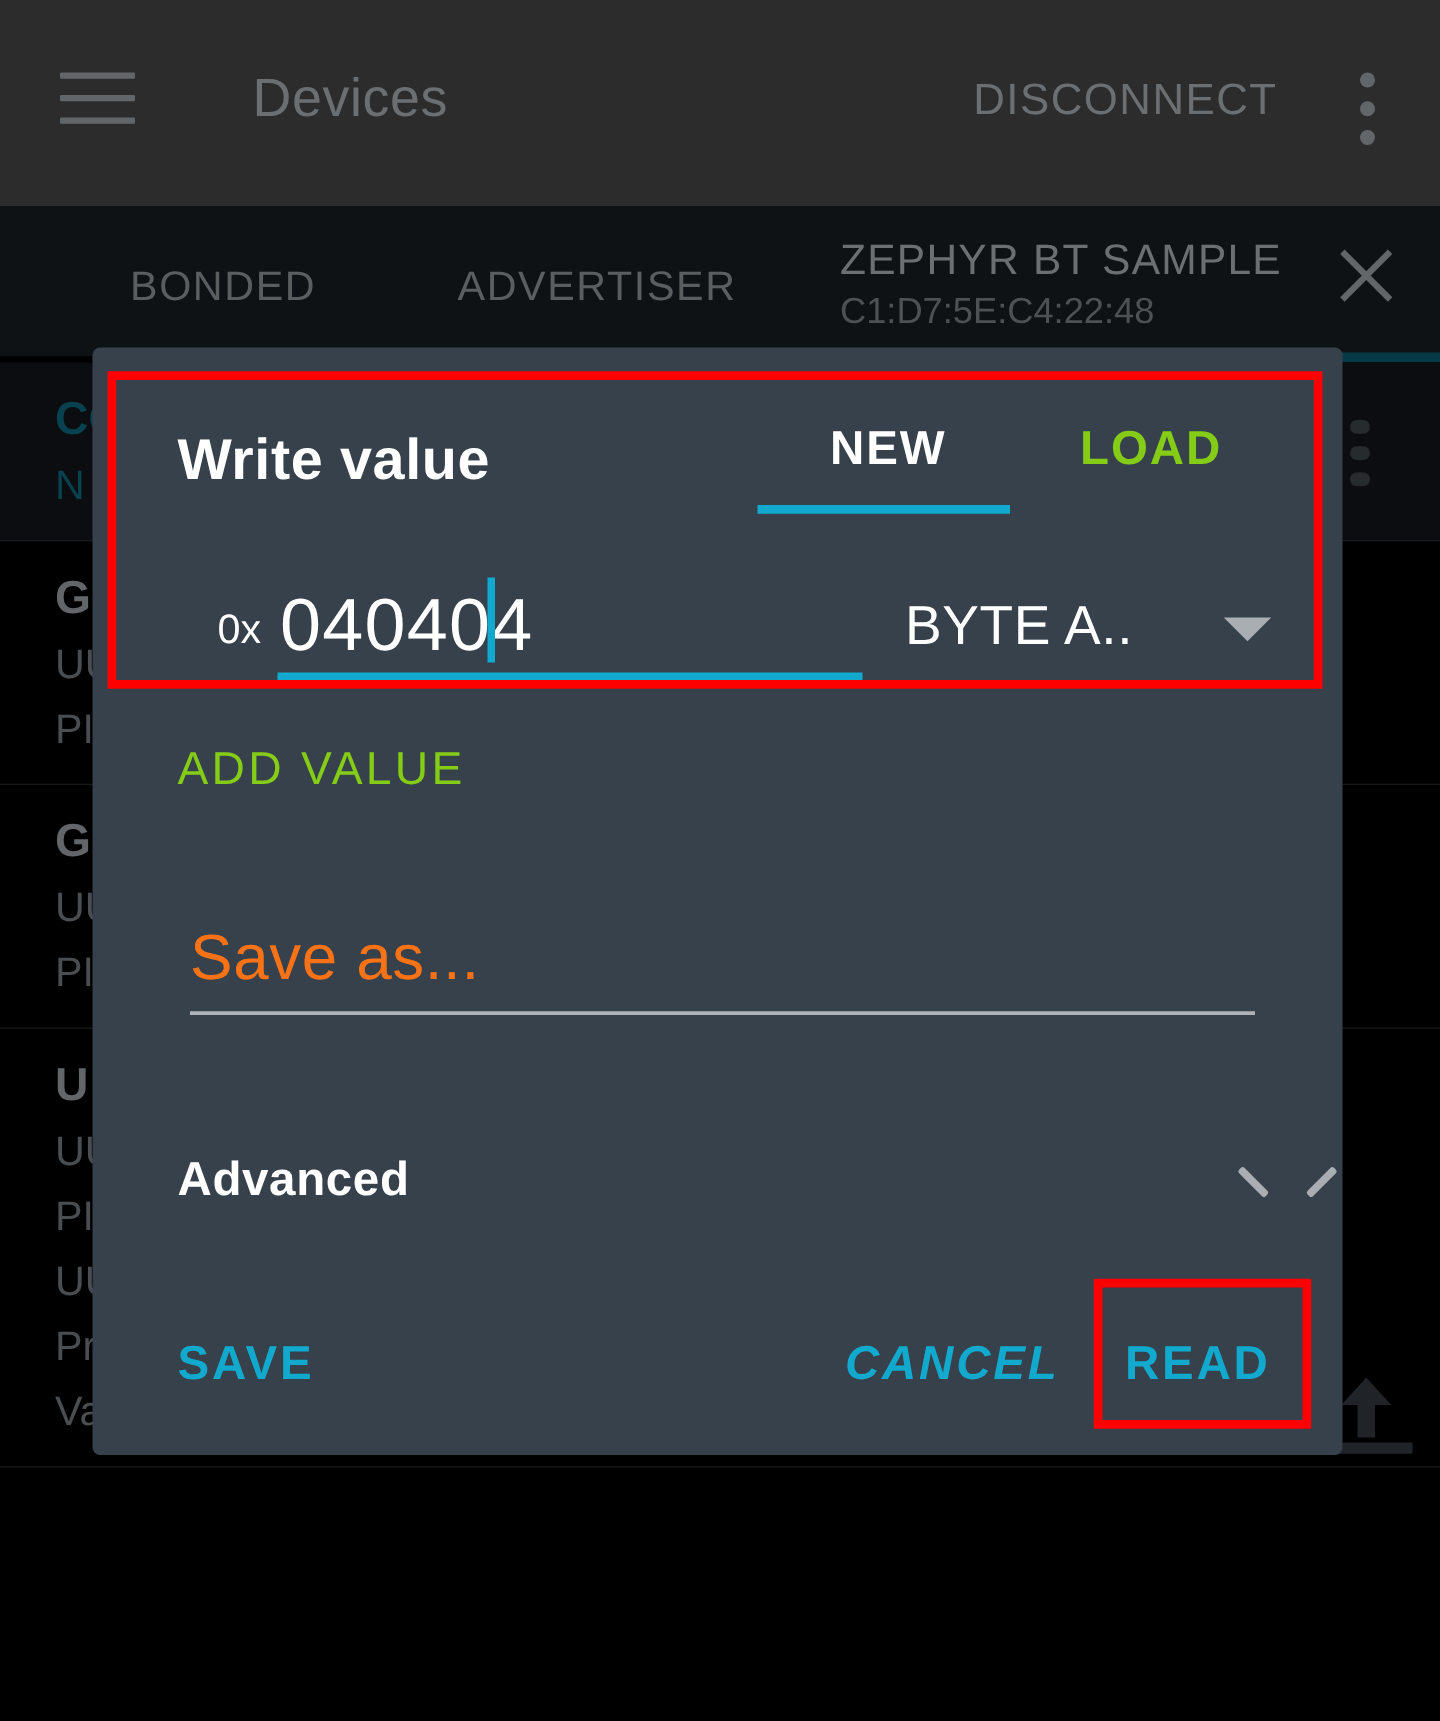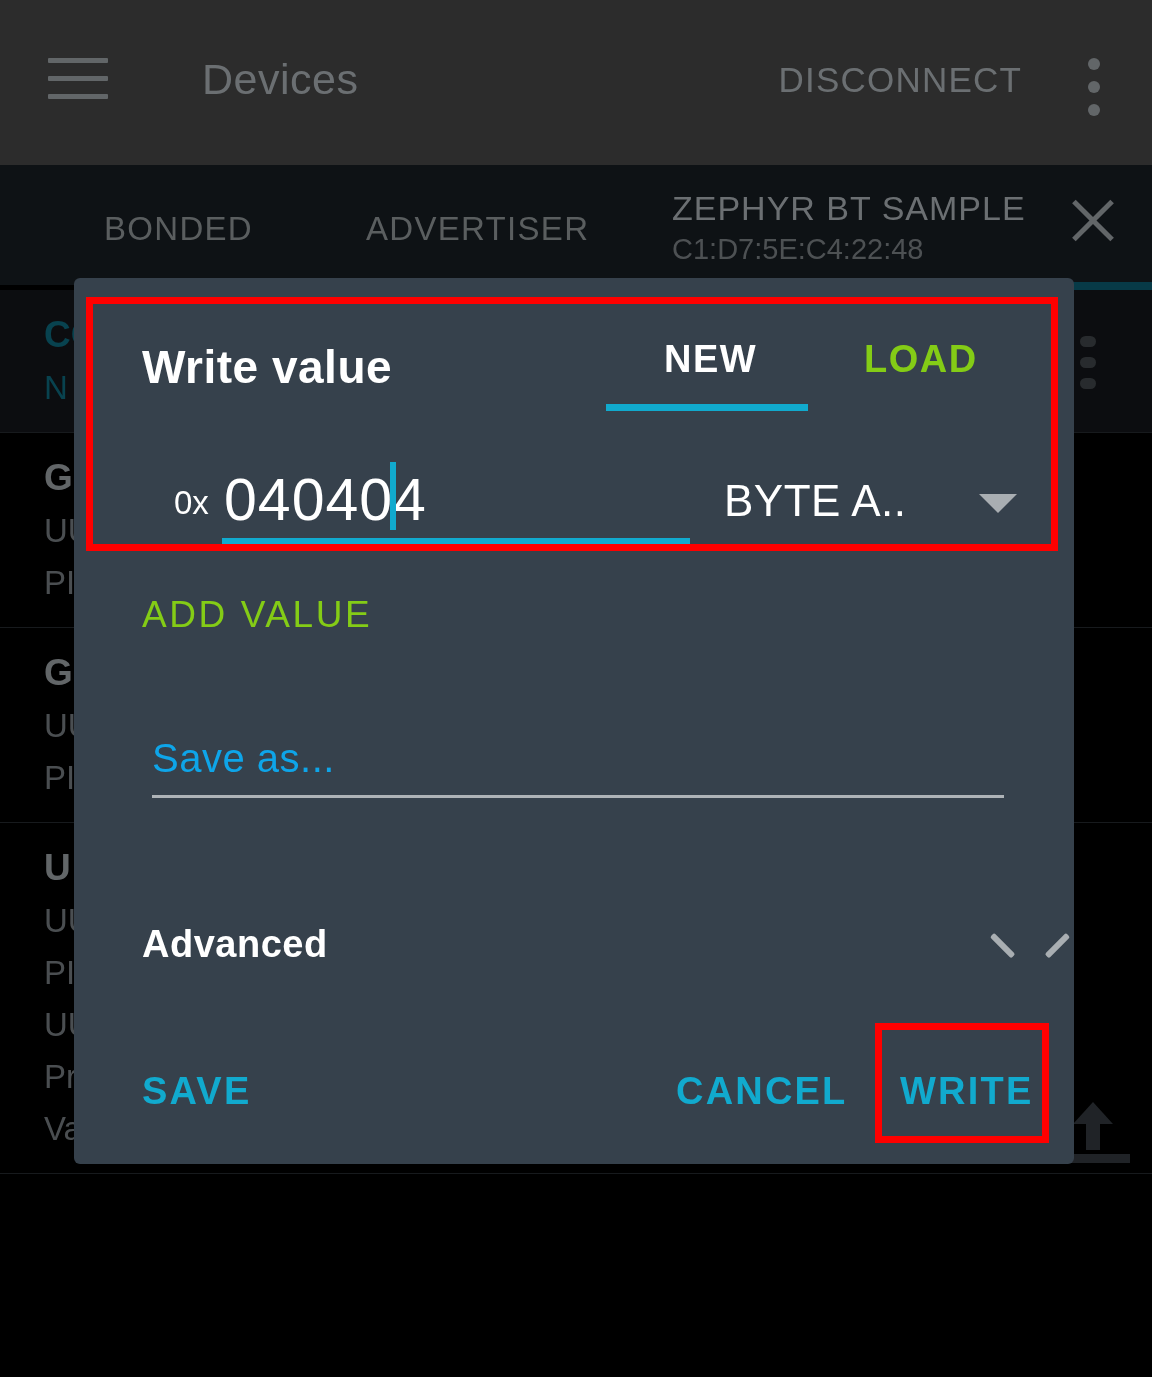--- a/index.html
+++ b/index.html
@@ -280,22 +280,22 @@
     letter-spacing: 2.6px;
     color: #84cc16;
   }
 
   .saveas {
     position: absolute;
     left: 78px; top: 458px;
     width: 852px;
   }
   .saveas .ph {
-    font-size: 40px;
-    color: #0ea5e9;
+    font-size: 51px;
+    color: #f97316;
     letter-spacing: 0.5px;
   }
   .saveas .line {
     margin-top: 14px;
     width: 852px; height: 3px;
     background: #aeb3b7;
   }
 
   .advanced {
     position: absolute;
@@ -323,21 +323,21 @@
 
   .dlg-btn {
     position: absolute;
     font-size: 38px;
     font-weight: bold;
     letter-spacing: 2.2px;
     color: #11aace;
     top: 792px;
   }
   .dlg-btn.save   { left: 68px; }
-  .dlg-btn.cancel { left: 602px; }
+  .dlg-btn.cancel { left: 602px; font-style: italic; }
   .dlg-btn.send   { left: 826px; }
 
   
   .redbox {
     position: absolute;
     border: 7px solid #ff0000;
     pointer-events: none;
   }
   .redbox.top  { left: 86px;  top: 297px;  width: 972px; height: 254px; }
   .redbox.send { left: 875px; top: 1023px; width: 174px; height: 120px; }
@@ -441,20 +441,20 @@
     <div class="saveas">
       <div class="ph">Save as...</div>
       <div class="line"></div>
     </div>
 
     <div class="advanced">Advanced</div>
     <div class="adv-chevron"></div>
 
     <div class="dlg-btn save">SAVE</div>
     <div class="dlg-btn cancel">CANCEL</div>
-    <div class="dlg-btn send">WRITE</div>
+    <div class="dlg-btn send">READ</div>
 
   </div>
 
   <div class="redbox top"></div>
   <div class="redbox send"></div>
 
 </div>
 
 </body></html>

